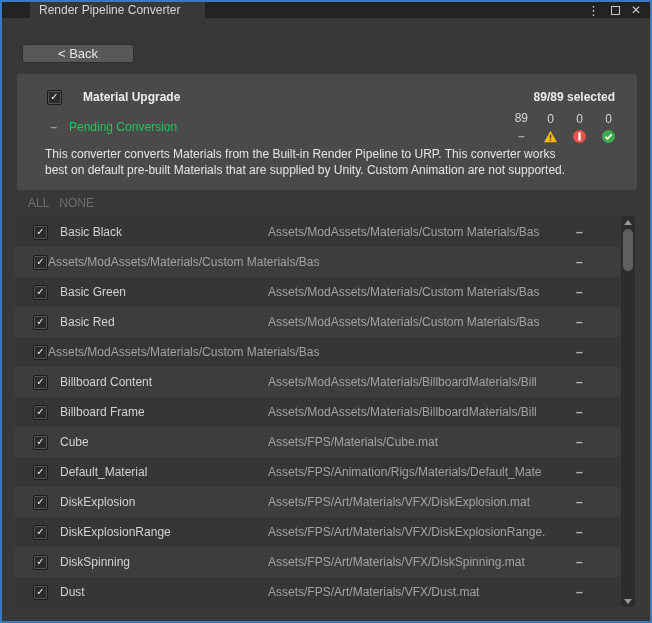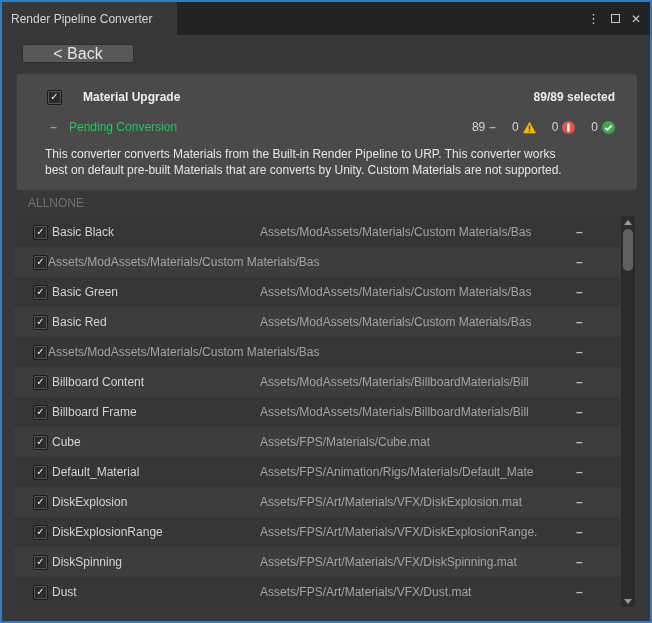--- a/index.html
+++ b/index.html
@@ -2,64 +2,64 @@
 <html><head>
 <meta charset="utf-8">
 <style>
   html,body{margin:0;padding:0;background:#1b1b1b;}
   .window{
     position:relative;width:652px;height:623px;box-sizing:border-box;
     border:2px solid #3a79bb;background:#383838;overflow:hidden;
     font-family:"Liberation Sans","DejaVu Sans",sans-serif;font-size:12px;color:#d2d2d2;
   }
   
-  .titlebar{position:absolute;top:0;left:0;right:0;height:33px;background:#232323;display:flex;align-items:stretch;}
+  .titlebar{position:absolute;top:0;left:0;right:0;height:16px;background:#232323;display:flex;align-items:stretch;padding-left:28px;}
   .tab{width:166px;background:#383838;display:flex;align-items:center;padding-left:9px;color:#d4d4d4;}
   .titlebar-spacer{flex:1;}
   .win-controls{display:flex;align-items:center;gap:11px;padding-right:9px;color:#c9c9c9;}
   .menu-dots{font-size:13px;line-height:1;letter-spacing:0;cursor:default;}
   .maxi{width:9px;height:9px;border:1.5px solid #c9c9c9;display:inline-block;box-sizing:border-box;}
   .closex{font-size:12px;line-height:1;}
   
   .back-btn{
     position:absolute;left:20px;top:42px;width:112px;height:19px;
     background:#585858;border:1px solid #2e2e2e;border-radius:3px;
-    color:#e6e6e6;font-size:16px;display:flex;align-items:center;justify-content:center;
+    color:#e6e6e6;font-size:13px;display:flex;align-items:center;justify-content:center;
     font-family:inherit;cursor:default;
   }
   
   .panel{position:absolute;left:15px;top:72px;width:620px;height:116px;background:#4a4a4a;border-radius:3px;}
   .panel-row{position:absolute;left:30px;right:22px;display:flex;align-items:center;}
   .mu-row{top:15px;height:16px;}
   .pending-row{top:45px;height:16px;}
   .mu-label{font-weight:bold;color:#eeeeee;margin-left:21px;}
   .selected-summary{margin-left:auto;font-weight:bold;color:#eaeaea;}
   .pending-label{color:#22c55e;margin-left:9px;}
   .pending-cluster{margin-left:auto;display:flex;align-items:center;gap:4px;color:#d6d6d6;}
-  .pending-cluster .grp{display:flex;align-items:center;gap:4px;margin-left:12px;}
+  .pending-cluster .grp{display:flex;align-items:center;gap:4px;margin-left:12px;flex-direction:column;}
   .pending-cluster .grp:first-child{margin-left:0;}
   .dash-glyph{color:#a8a8a8;font-weight:bold;}
   .minus-icon{color:#9a9a9a;font-weight:bold;width:13px;display:inline-block;text-align:center;}
   .sicon{width:13px;height:13px;display:block;}
   .desc{position:absolute;left:28px;right:22px;top:72px;line-height:16px;color:#e5e5e5;}
   
   .checkbox{
     width:13px;height:13px;background:#2b2b2b;border:1px solid #1b1b1b;border-radius:2px;
     box-shadow:0 0 0 1px #555 inset;display:inline-flex;align-items:center;justify-content:center;flex:none;
   }
   .check-glyph{color:#efefef;font-size:10px;line-height:1;font-weight:bold;transform:translateY(-0.5px);}
   
-  .list-header{position:absolute;left:26px;top:194px;display:flex;gap:0;color:#6f6f6f;}
+  .list-header{position:absolute;left:26px;top:194px;display:flex;gap:10px;color:#6f6f6f;}
   .list-header span{cursor:default;}
   
   .list{position:absolute;left:12px;top:215px;width:606px;}
   .list-row{height:30px;display:flex;align-items:center;background:#3d3d3d;}
   .list-row:nth-child(odd){background:#363636;}
   .list-row .checkbox{margin-left:19px;}
-  .row-name{margin-left:4px;width:208px;color:#d2d2d2;white-space:nowrap;overflow:hidden;}
+  .row-name{margin-left:12px;width:208px;color:#d2d2d2;white-space:nowrap;overflow:hidden;}
   .row-path{flex:1;color:#a3a3a3;white-space:nowrap;overflow:hidden;}
   .row-status{width:44px;padding-left:4px;color:#b9b9b9;font-weight:bold;flex:none;}
   
   .scrollbar{position:absolute;left:619px;top:214px;width:14px;height:391px;background:#2c2c2c;border-radius:2px;}
   .scroll-up,.scroll-down{position:absolute;left:0;width:14px;height:12px;display:flex;align-items:center;justify-content:center;}
   .scroll-up{top:0;} .scroll-down{bottom:0;}
   .tri-up{width:0;height:0;border-left:4px solid transparent;border-right:4px solid transparent;border-bottom:5px solid #9a9a9a;}
   .tri-down{width:0;height:0;border-left:4px solid transparent;border-right:4px solid transparent;border-top:5px solid #9a9a9a;}
   .scroll-thumb{position:absolute;left:2px;top:13px;width:10px;height:42px;background:#606060;border-radius:5px;}
 </style>
@@ -119,21 +119,21 @@
           <svg class="sicon" viewBox="0 0 14 14">
             <circle cx="7" cy="7" r="7" fill="#3EA94C"></circle>
             <path d="M3.6 7.3 L6 9.6 L10.4 4.7" stroke="#ffffff" stroke-width="1.8" fill="none"></path>
           </svg>
         </span>
       </span>
     </div>
 
     <div class="desc">
       <div>This converter converts Materials from the Built-in Render Pipeline to URP. This converter works</div>
-      <div>best on default pre-built Materials that are converts by Unity. Custom Materials are not supported.</div>
+      <div>best on default pre-built Materials that are supplied by Unity. Custom Animation are not supported.</div>
     </div>
   </div>
 
   <div class="list-header">
     <span>ALL</span>
     <span>NONE</span>
   </div>
 
   <div class="list">
     <div class="list-row">

